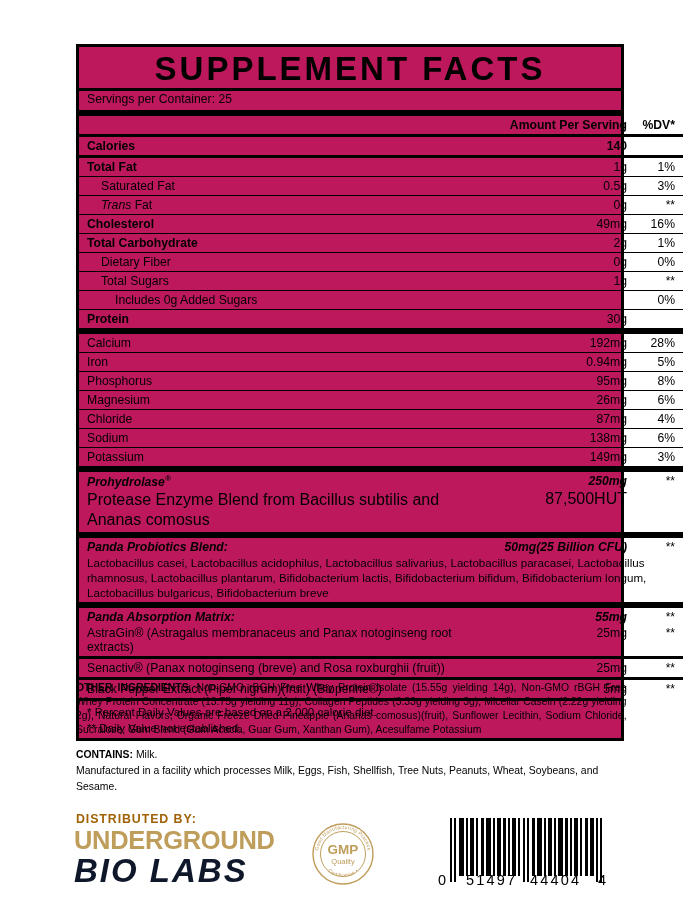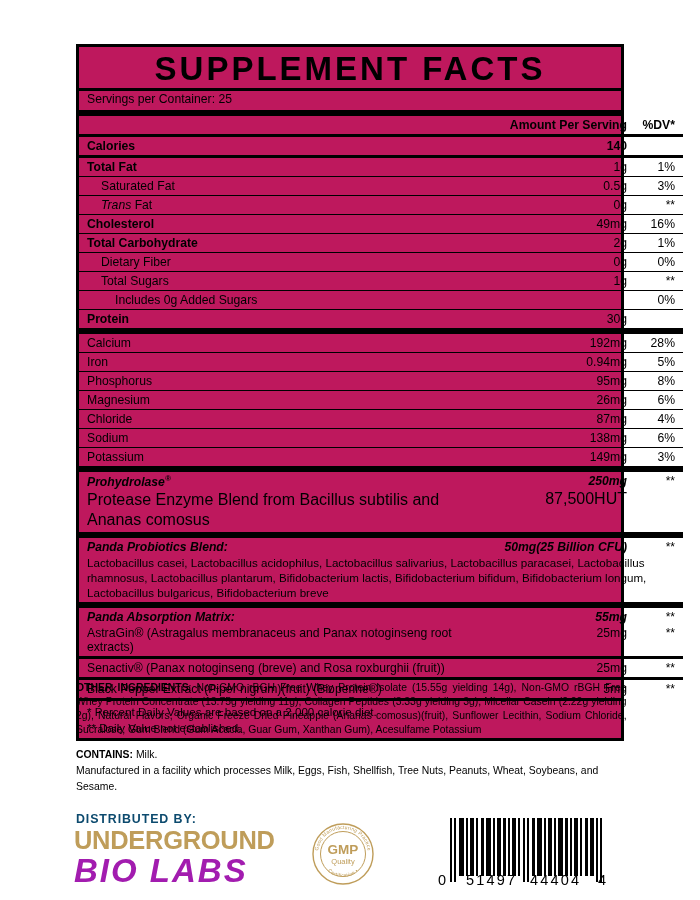--- a/index.html
+++ b/index.html
@@ -127,21 +127,21 @@
     width: 700px;
     height: 94px;
   }
   .dist-by {
     position: absolute;
     left: 76px;
     top: 6px;
     font-size: 12.4px;
     font-weight: bold;
     letter-spacing: 0.9px;
-    color: #0c4a6e;
+    color: #a16207;
   }
   .brand {
     position: absolute;
     left: 74px;
     top: 22px;
     width: 220px;
   }
   .brand-l1 {
     font-size: 25px;
     font-weight: bold;
@@ -149,21 +149,21 @@
     color: #bf9d5a;
     line-height: 1.0;
     transform: scaleX(1.02);
     transform-origin: left center;
   }
   .brand-l2 {
     font-size: 33px;
     font-weight: bold;
     font-style: italic;
     letter-spacing: 2px;
-    color: #a21caf;
+    color: #0f172a;
     line-height: 1.05;
     margin-top: 1px;
   }
 
   .gmp {
     position: absolute;
     left: 311px;
     top: 822px;
     width: 64px;
     height: 64px;

